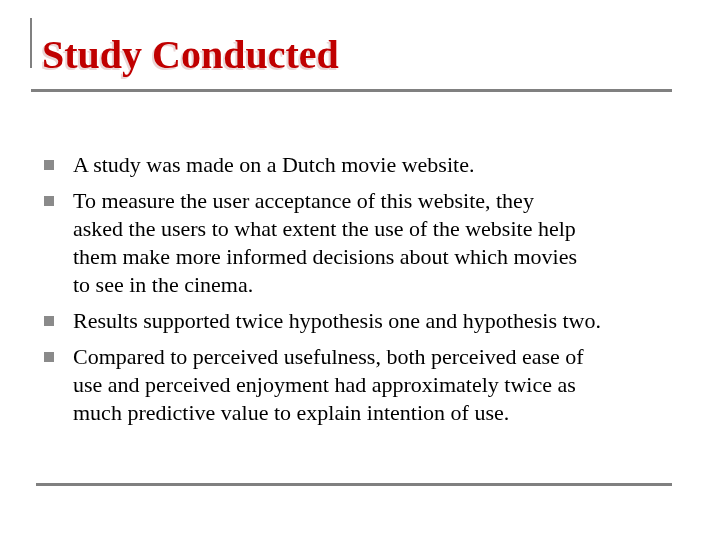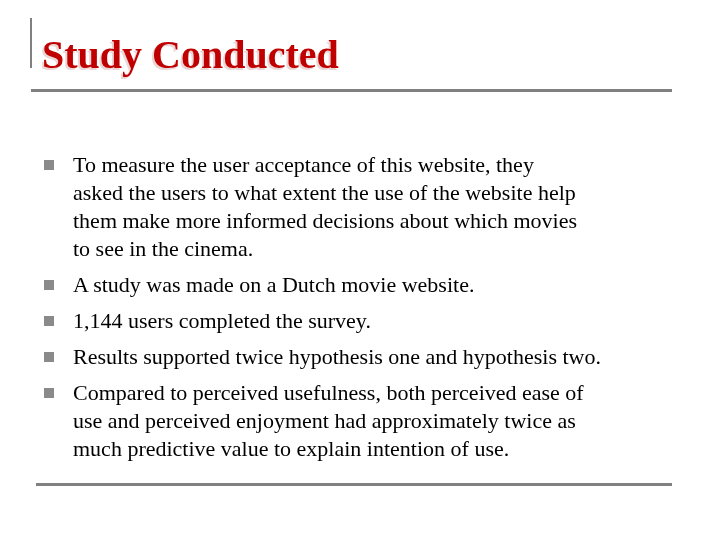--- a/index.html
+++ b/index.html
@@ -86,32 +86,31 @@
 <body>
 
 <div class="slide">
   <div class="accent-vline"></div>
   <h1 class="title">Study Conducted</h1>
   <div class="rule rule-top"></div>
 
   <ul class="bullets">
     <li>
       <span class="sq"></span>
+      <span class="bt">A study was made on a Dutch movie website.</span>
+    </li>
+    <li>
+      <span class="sq"></span>
       <span class="bt">To measure the user acceptance of this website, they
 asked the users to what extent the use of the website help
 them make more informed decisions about which movies
 to see in the cinema.</span>
     </li>
     <li>
       <span class="sq"></span>
-      <span class="bt">A study was made on a Dutch movie website.</span>
-    </li>
-    <li>
-      <span class="sq"></span>
-      <span class="bt">1,144 users completed the survey.</span>
     </li>
     <li>
       <span class="sq"></span>
       <span class="bt">Results supported twice hypothesis one and hypothesis two.</span>
     </li>
     <li>
       <span class="sq"></span>
       <span class="bt">Compared to perceived usefulness, both perceived ease of
 use and perceived enjoyment had approximately twice as
 much predictive value to explain intention of use.</span>

